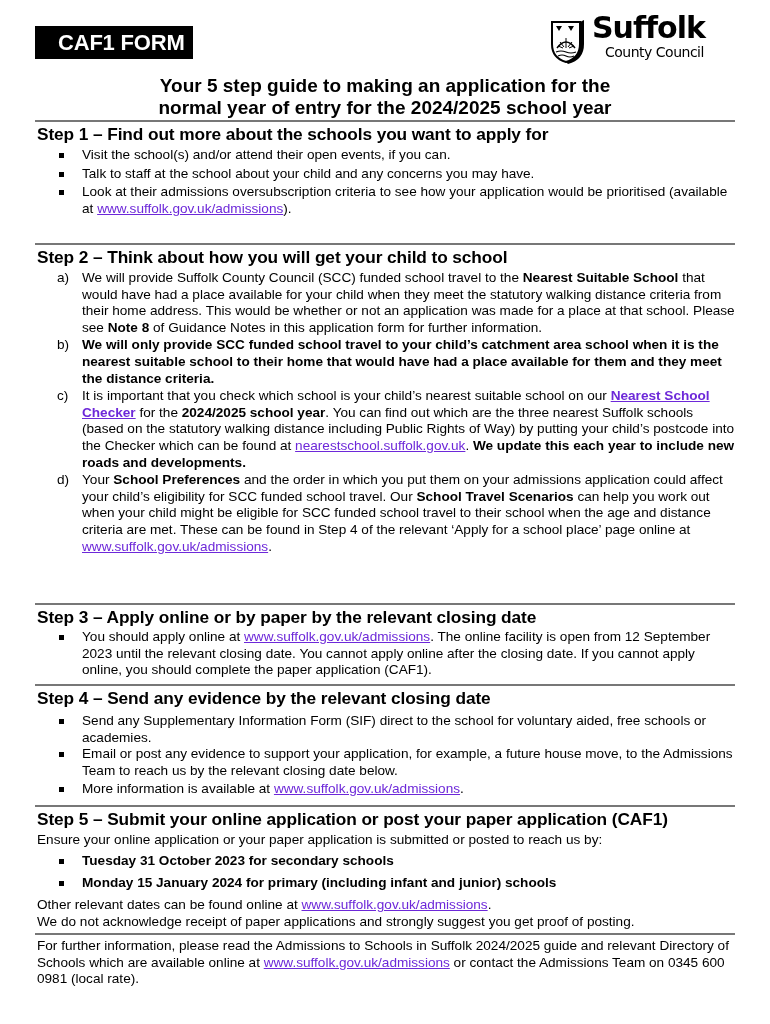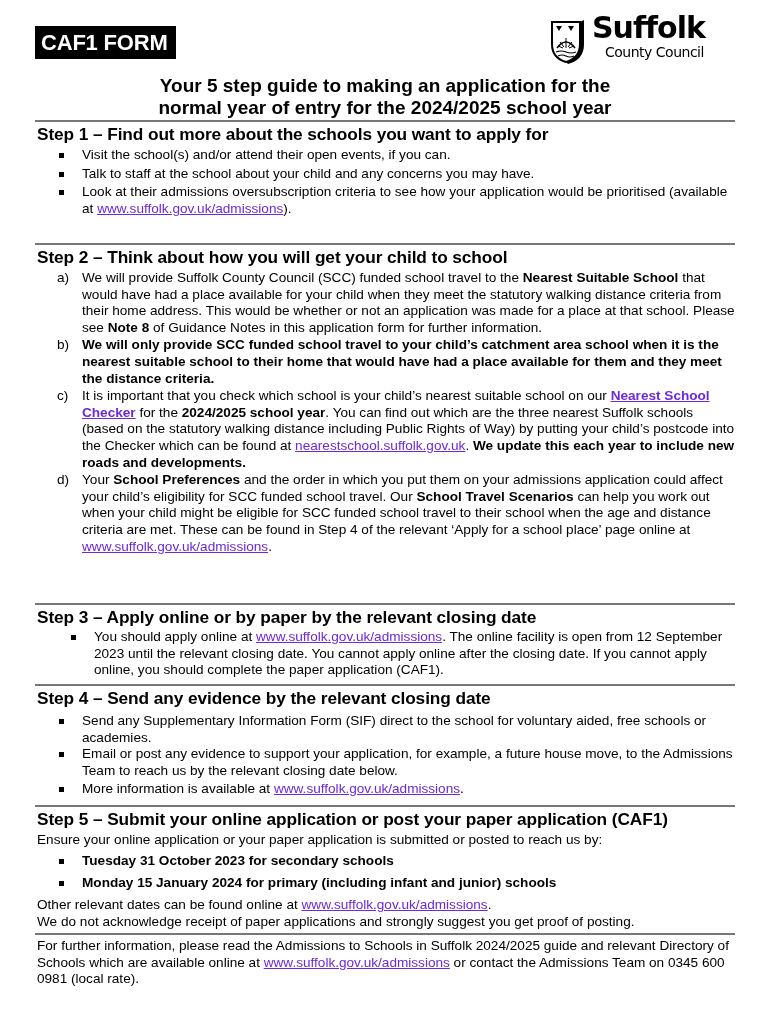--- a/index.html
+++ b/index.html
@@ -1,20 +1,20 @@
 <!DOCTYPE html>
 <html><head>
 <meta charset="utf-8">
 <style>
   html, body { margin: 0; padding: 0; background: #ffffff; }
   body { width: 770px; height: 1024px; position: relative; overflow: hidden;
          font-family: "Liberation Sans", sans-serif; color: #000; }
   .abs { position: absolute; }
   .caf-badge { left: 35px; top: 26px; background: #000; color: #fff; font-size: 22px;
-               font-weight: bold; padding: 4px 8px 3px 6px; letter-spacing: -0.2px; }
+               font-weight: bold; padding: 4px 8px 3px 23px; letter-spacing: -0.2px; }
   .logo { left: 546px; top: 16px; width: 170px; height: 48px; }
   .logo-name { position: absolute; left: 46px; top: -6px; font-size: 30px; font-weight: bold;
                font-family: "DejaVu Sans", sans-serif; letter-spacing: -1px; }
   .logo-sub { position: absolute; left: 46px; top: 28px; font-size: 14px;
               font-family: "DejaVu Sans", sans-serif; letter-spacing: -0.5px; margin-left: 13px; }
   .title { left: 0; width: 770px; top: 75px; text-align: center; font-size: 19px;
            font-weight: bold; line-height: 22px; }
   .title span { display: block; }
   .rule { left: 35px; width: 700px; height: 2px; background: #777; }
   .step-h { left: 37px; font-size: 17.3px; font-weight: bold; white-space: nowrap; letter-spacing: -0.1px; }
@@ -79,21 +79,21 @@
   </li>
   <li style="margin-top:1px">
     <span class="lbl">d)</span>
     <span>Your </span><b>School Preferences</b><span> and the order in which you put them on your admissions application could affect your child’s eligibility for SCC funded school travel. Our </span><b>School Travel Scenarios</b><span> can help you work out when your child might be eligible for SCC funded school travel to their school when the age and distance criteria are met. These can be found in Step 4 of the relevant ‘Apply for a school place’ page online at </span><a>www.suffolk.gov.uk/admissions</a><span>.</span>
   </li>
 </ol>
 
 <div class="abs rule" style="top:603px"></div>
 
 <div class="abs step-h" style="top:607px">Step 3 – Apply online or by paper by the relevant closing date</div>
-<ul class="abs sq txt" style="left:69px;top:629px;width:680px">
+<ul class="abs sq txt" style="left:57px;top:629px;width:680px">
   <li><span>You should apply online at </span><a>www.suffolk.gov.uk/admissions</a><span>. The online facility is open from 12 September 2023 until the relevant closing date. You cannot apply online after the closing date. If you cannot apply online, you should complete the paper application (CAF1).</span></li>
 </ul>
 
 <div class="abs rule" style="top:684px"></div>
 
 <div class="abs step-h" style="top:688px">Step 4 – Send any evidence by the relevant closing date</div>
 <ul class="abs sq txt" style="left:57px;top:711px;width:680px">
   <li style="margin-top:2px"><span>Send any Supplementary Information Form (SIF) direct to the school for voluntary aided, free schools or academies.</span></li>
   <li><span>Email or post any evidence to support your application, for example, a future house move, to the Admissions Team to reach us by the relevant closing date below.</span></li>
   <li style="margin-top:2px"><span>More information is available at </span><a>www.suffolk.gov.uk/admissions</a><span>.</span></li>

